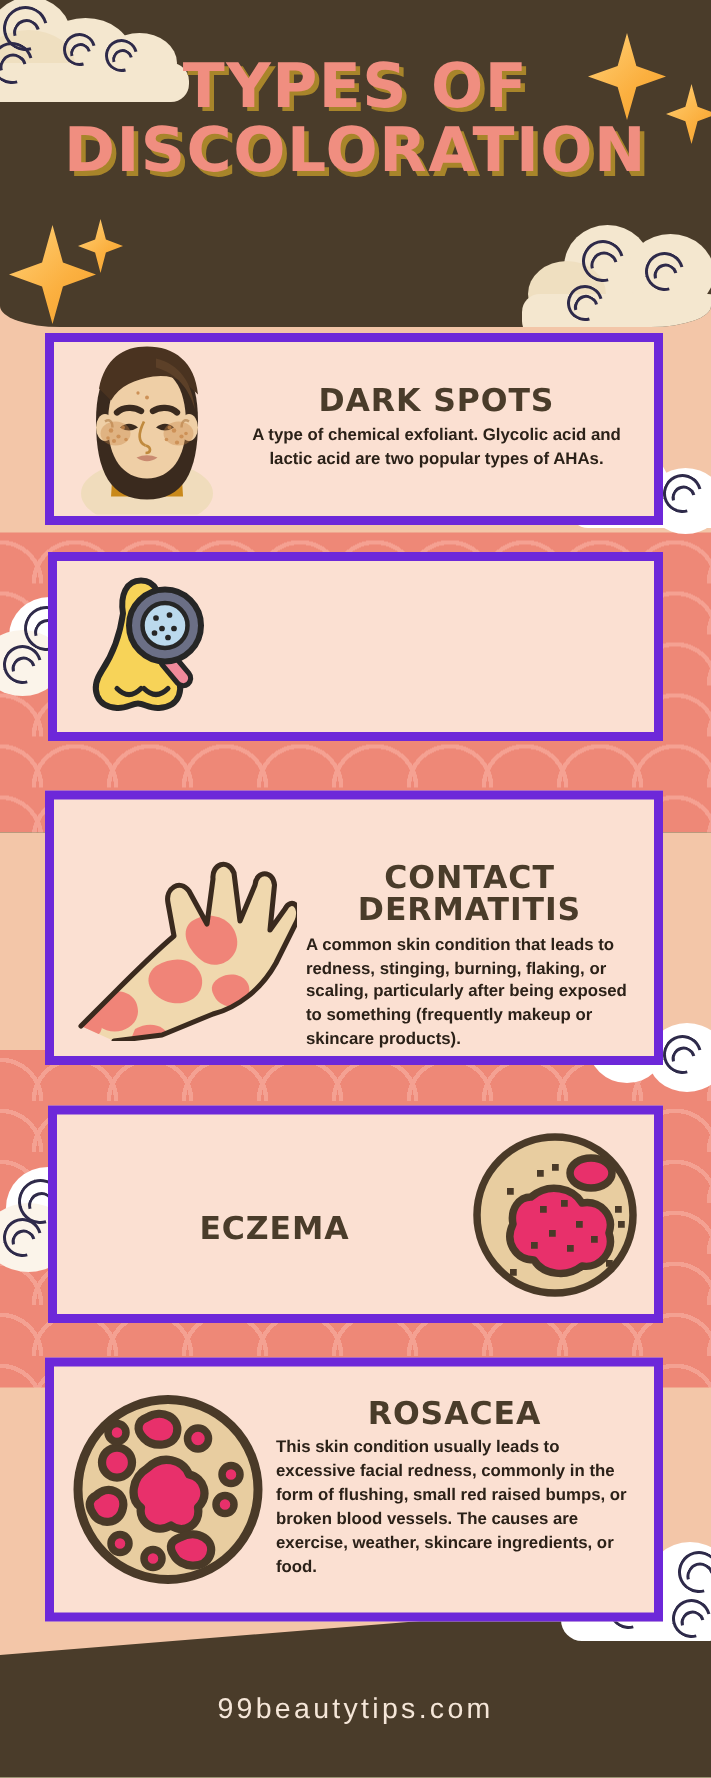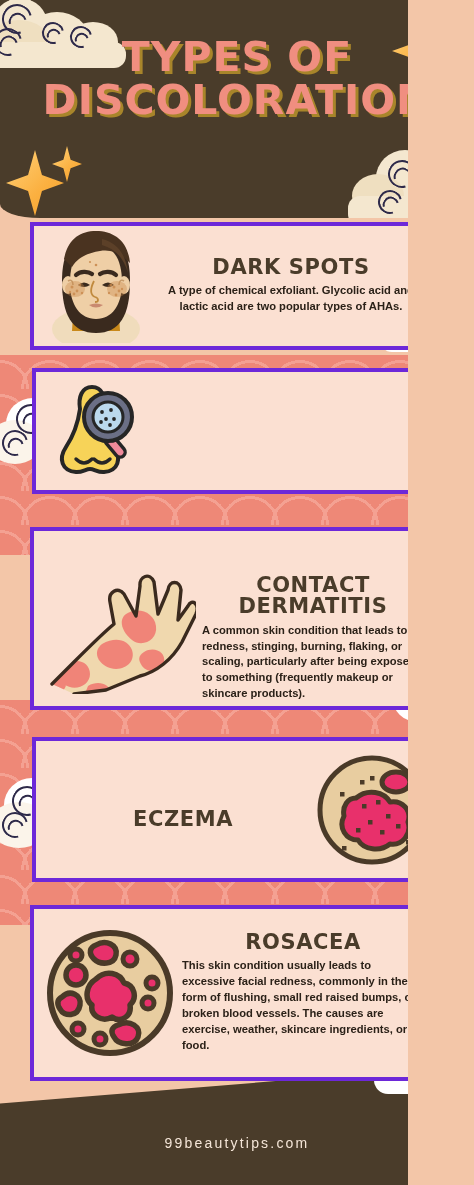--- a/index.html
+++ b/index.html
@@ -7,21 +7,21 @@
   html, body {
     width: 474px;
     height: 1185px;
     overflow: hidden;
     background: #F3C6A8;
     font-family: "Liberation Sans", sans-serif;
   }
 
   #page {
     position: relative;
-    width: 408px;
+    width: 474px;
     height: 1185px;
     overflow: hidden;
     background: #14532d;
   }
 
   
   .bg-peach-top {
     position: absolute;
     left: 0; top: 200px; width: 474px; height: 160px;
     background: #F3C6A8;
@@ -105,21 +105,21 @@
   .sparkle {
     position: absolute;
     background: linear-gradient(135deg, #FFD27A 0%, #FBB040 60%, #F3A02B 100%);
     clip-path: polygon(50% 0%, 62% 38%, 100% 50%, 62% 62%, 50% 100%, 38% 62%, 0% 50%, 38% 38%);
   }
 
   
   .card {
     position: absolute;
     background: #FBE0D2;
-    border: 4px solid #6d28d9;
+    border: 6px solid #6d28d9;
     z-index: 10;
     display: flex;
     align-items: flex-end;
   }
   .card-inner {
     display: flex;
     width: 100%;
     height: 100%;
     align-items: center;
     padding: 6px 10px;
@@ -163,21 +163,21 @@
     background: #4A3C2A;
     clip-path: polygon(0 32%, 100% 0%, 100% 100%, 0% 100%);
     z-index: 8;
   }
   .footer-text {
     position: absolute;
     left: 0; bottom: 34px; width: 474px;
     text-align: center;
     color: #F5E6D8;
     font-family: "Liberation Sans", sans-serif;
-    font-size: 14px;
+    font-size: 19px;
     letter-spacing: 2.2px;
     font-weight: 400;
   }
 </style>
 </head>
 <body>
 
 <div id="page">
 
   <div class="bg-peach-top"></div>

